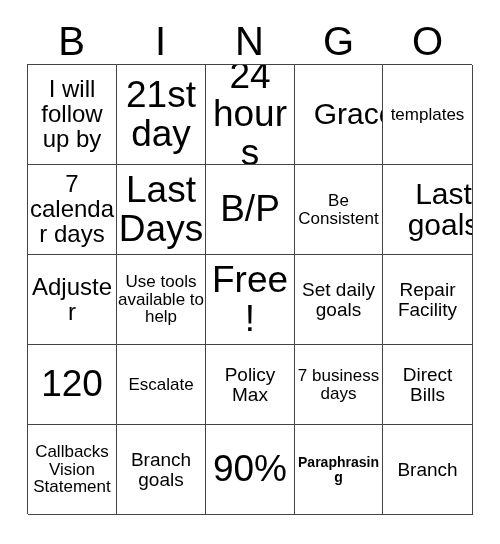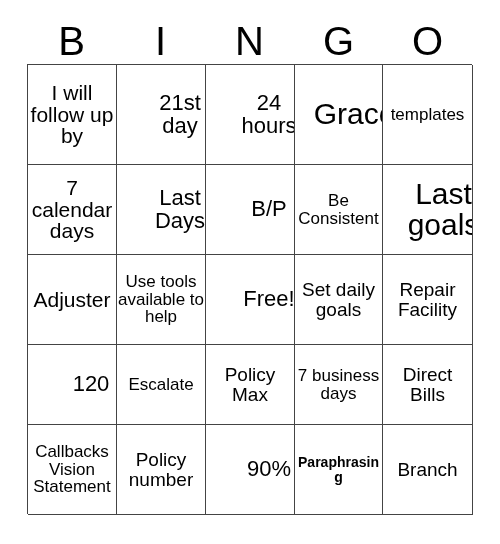--- a/index.html
+++ b/index.html
@@ -66,24 +66,24 @@
     overflow: hidden;
     padding: 0 1px;
   }
   .cell .txt {
     display: block;
     width: 100%;
     line-height: 1.03;
     word-wrap: break-word;
   }
   
-  .s-xl .txt { font-size: 22px; margin-left: 38px; }
+  .s-xl .txt { font-size: 37px; }
   .s-lg .txt { font-size: 30px; margin-left: 32px; }
   .s-md .txt { font-size: 19px; }
-  .s-sm .txt { font-size: 21px; }
+  .s-sm .txt { font-size: 24px; }
   .s-xs .txt { font-size: 17px; }
   .s-xxs .txt { font-size: 14px; font-weight: bold; }
 </style>
 </head>
 <body>
 
 <div class="card">
 
   <div class="header">
     <div class="header-cell">B</div>
@@ -156,21 +156,21 @@
       <span class="txt">7 business days</span>
     </div>
     <div class="cell s-md">
       <span class="txt">Direct Bills</span>
     </div>
 
     <div class="cell s-xs">
       <span class="txt">Callbacks Vision Statement</span>
     </div>
     <div class="cell s-md">
-      <span class="txt">Policy number</span>
+      <span class="txt">Branch goals</span>
     </div>
     <div class="cell s-xl">
       <span class="txt">90%</span>
     </div>
     <div class="cell s-xxs">
       <span class="txt">Paraphrasing</span>
     </div>
     <div class="cell s-md">
       <span class="txt">Branch</span>
     </div>

